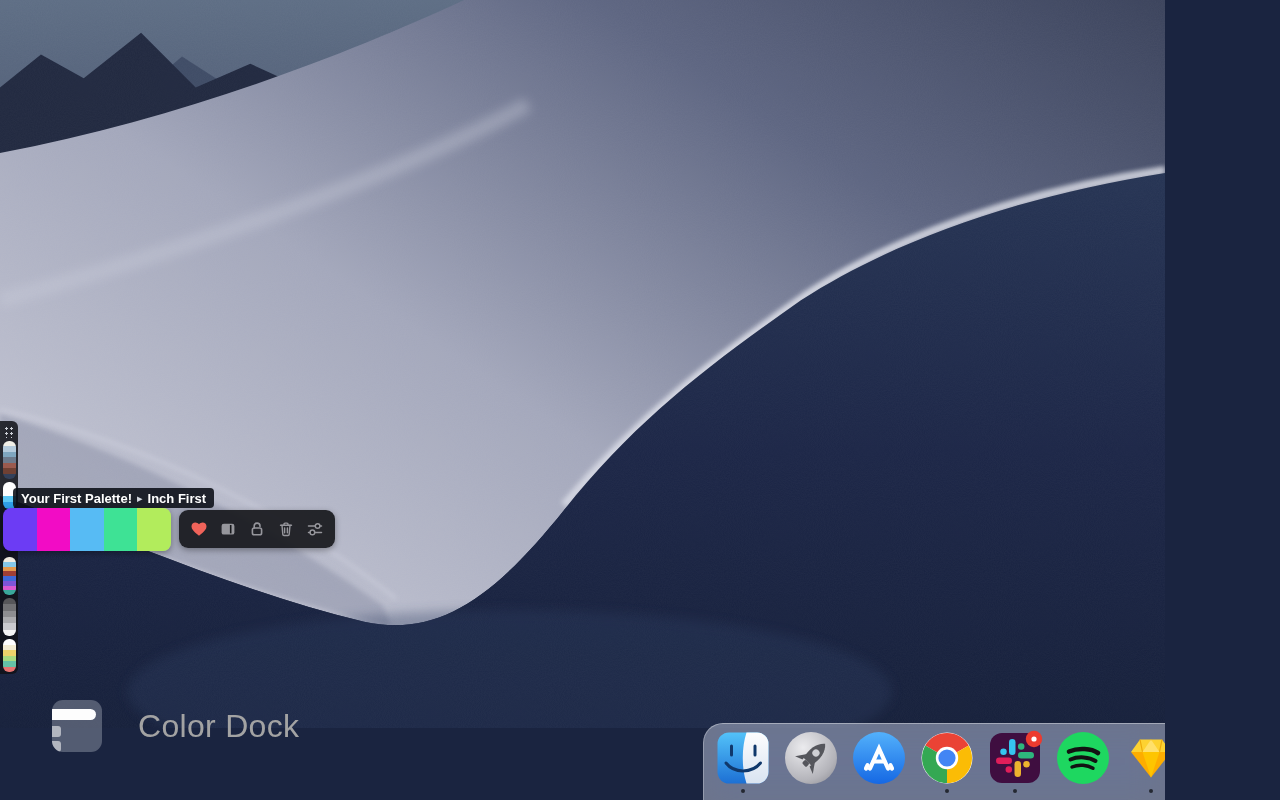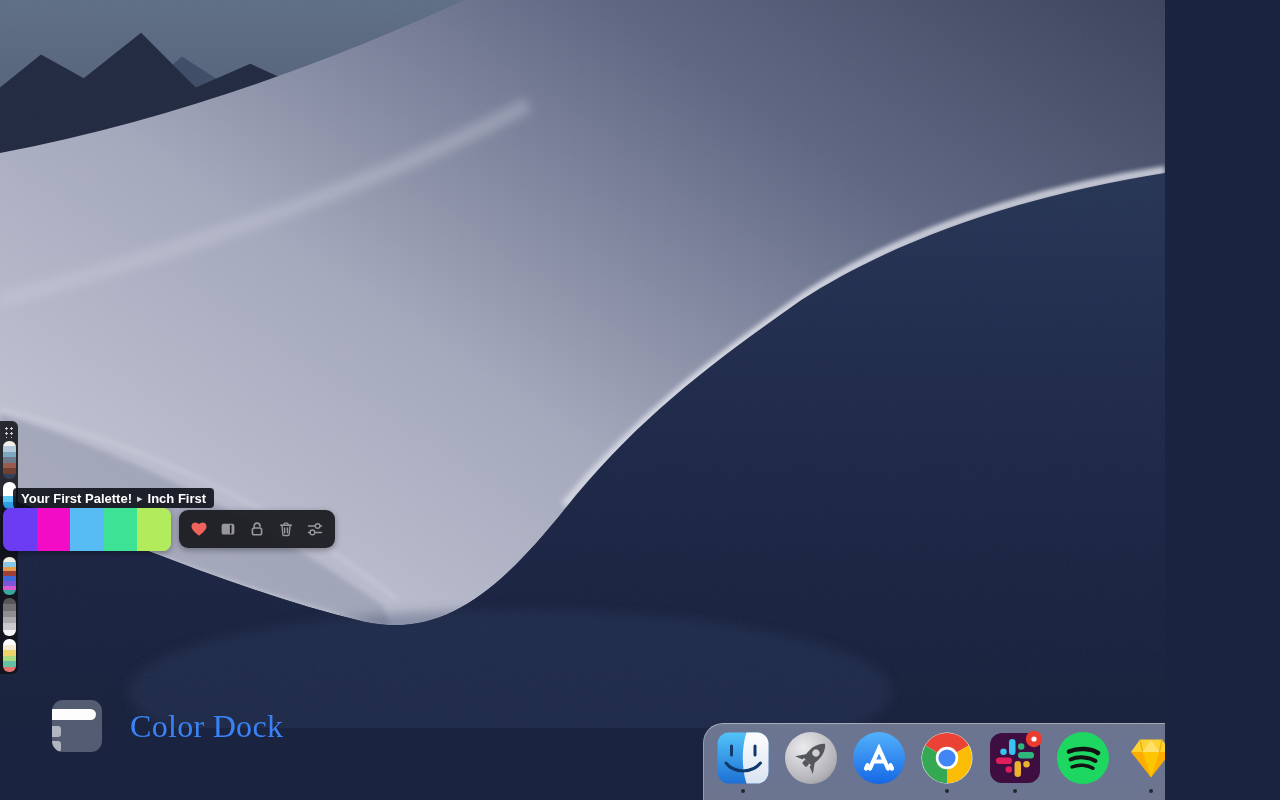--- a/index.html
+++ b/index.html
@@ -40,21 +40,21 @@
   .tbtn{width:18px;height:18px;display:flex;align-items:center;justify-content:center;cursor:pointer;}
   .tbtn svg{width:18px;height:18px;display:block;}
 
   
   .branding{position:absolute;left:52px;top:700px;display:flex;align-items:center;z-index:4;}
   .brand-icon{width:50px;height:52px;border-radius:11px;position:relative;
     background:rgba(125,133,150,.58);overflow:hidden;flex:none;}
   .brand-bar{position:absolute;left:0;top:9px;width:44px;height:11px;background:#fdfdfd;border-radius:0 6px 6px 0;}
   .brand-pill{position:absolute;left:0;width:9px;height:11px;background:rgba(255,255,255,.55);border-radius:0 3px 3px 0;}
   .brand-pill.p1{top:26px}.brand-pill.p2{top:41px}
-  .brand-title{color:#3b82f6;font-size:32px;font-weight:500;letter-spacing:.3px;margin-left:28px;font-family:Liberation Serif, serif;}
+  .brand-title{color:#a3a3a3;font-size:32px;font-weight:500;letter-spacing:.3px;margin-left:36px;}
 
   
   .dock{position:absolute;left:703px;top:723px;width:600px;height:90px;z-index:5;
     background:rgba(186,192,208,.52);border-top-left-radius:20px;
     border-top:1px solid rgba(255,255,255,.38);border-left:1px solid rgba(255,255,255,.28);
     backdrop-filter:blur(18px) saturate(160%);
     display:flex;align-items:flex-start;padding:6px 0 0 11px;box-sizing:border-box;gap:12px;}
   .dock-app{width:56px;flex:none;display:flex;flex-direction:column;align-items:center;cursor:pointer;}
   .dock-app svg{width:56px;height:56px;display:block;}
   .run-dot{width:4px;height:4px;border-radius:50%;background:rgba(25,27,34,.85);margin-top:3px;flex:none;}

